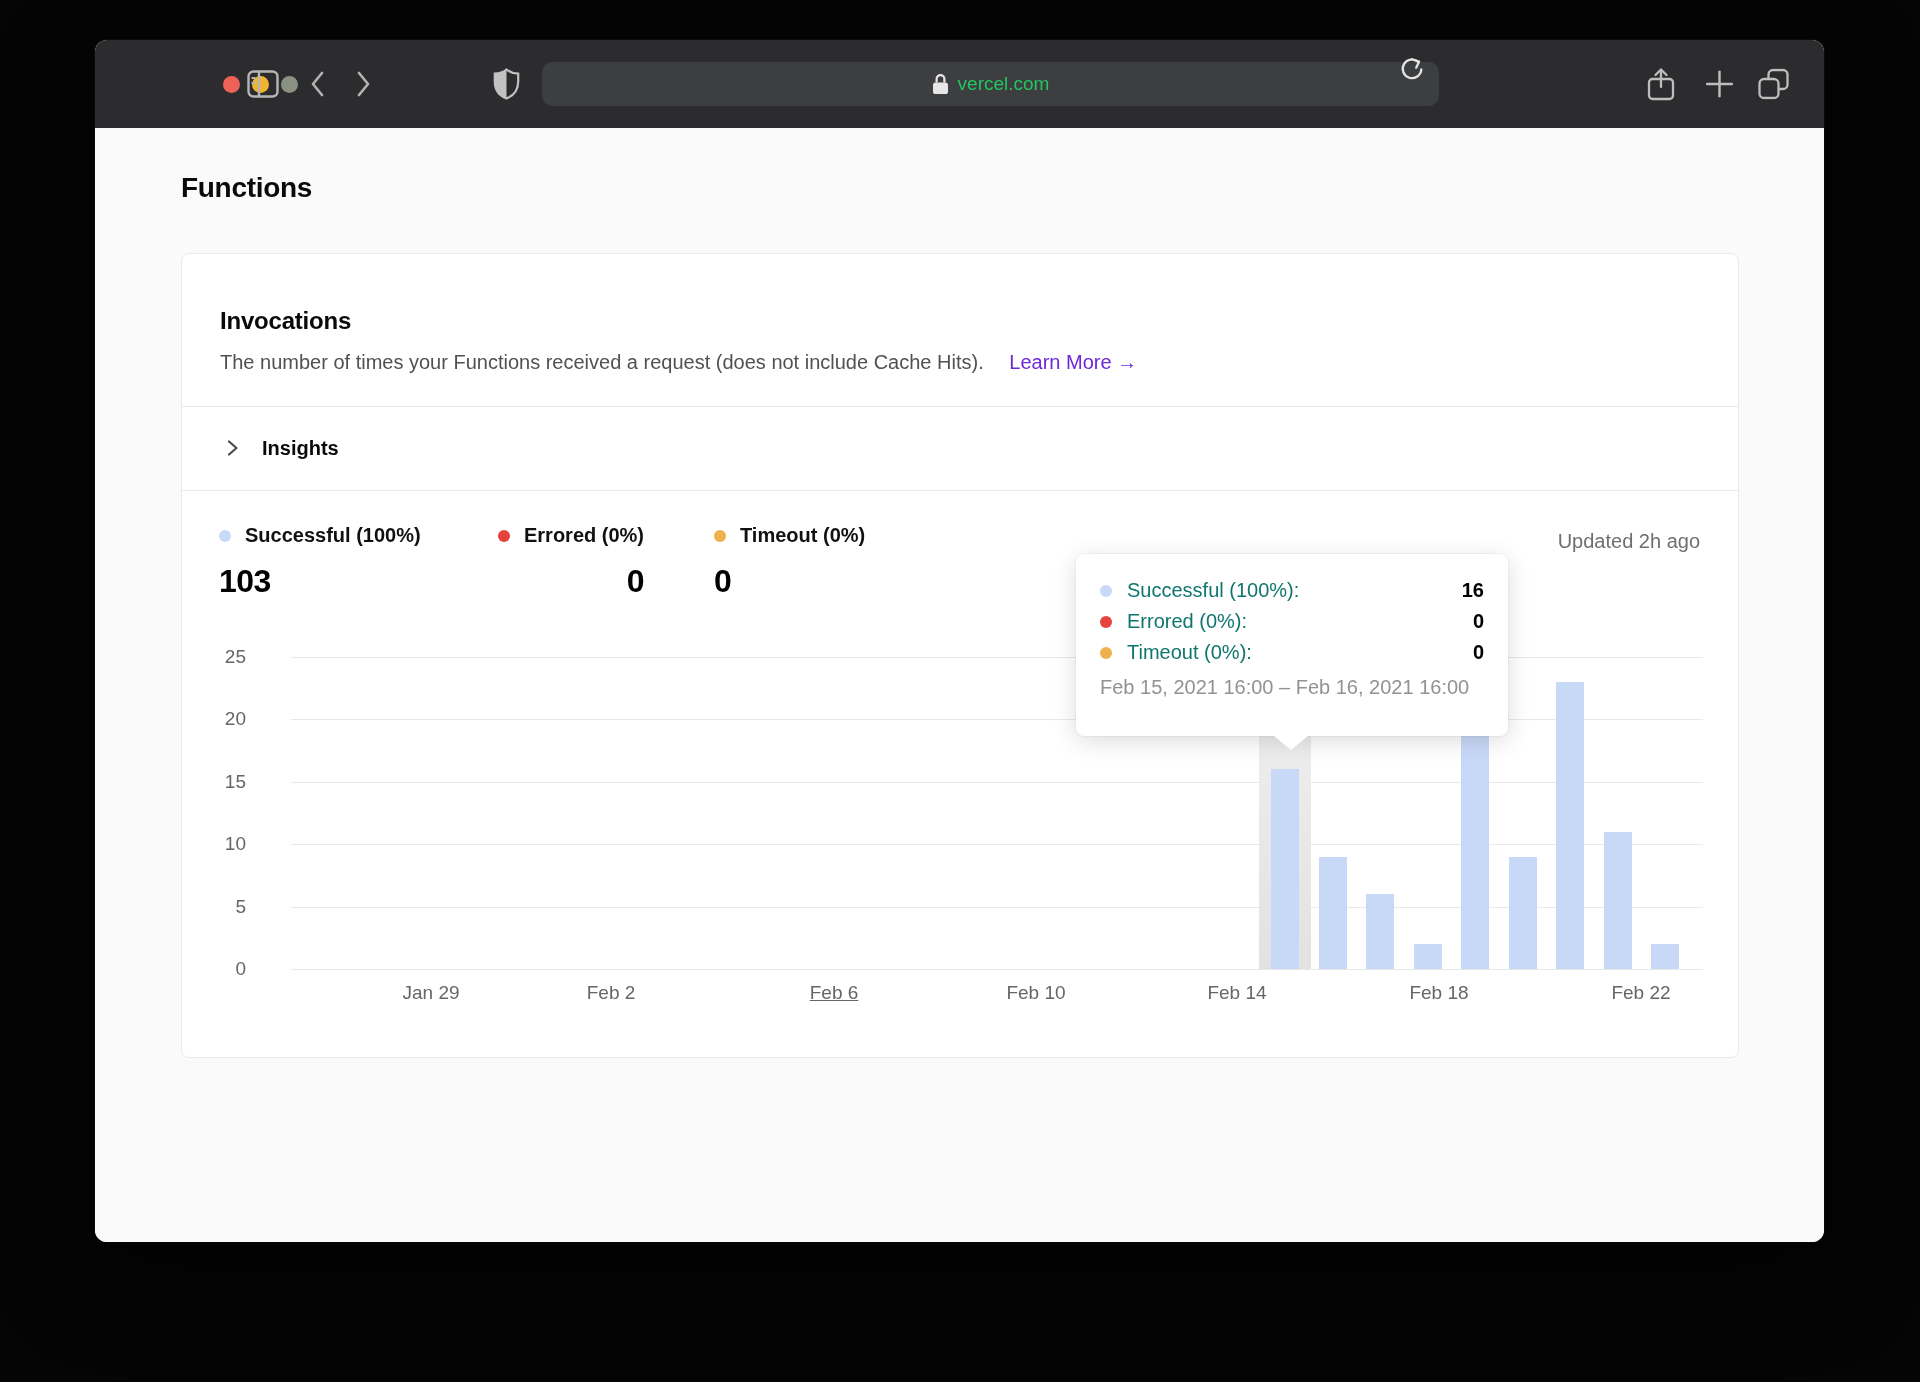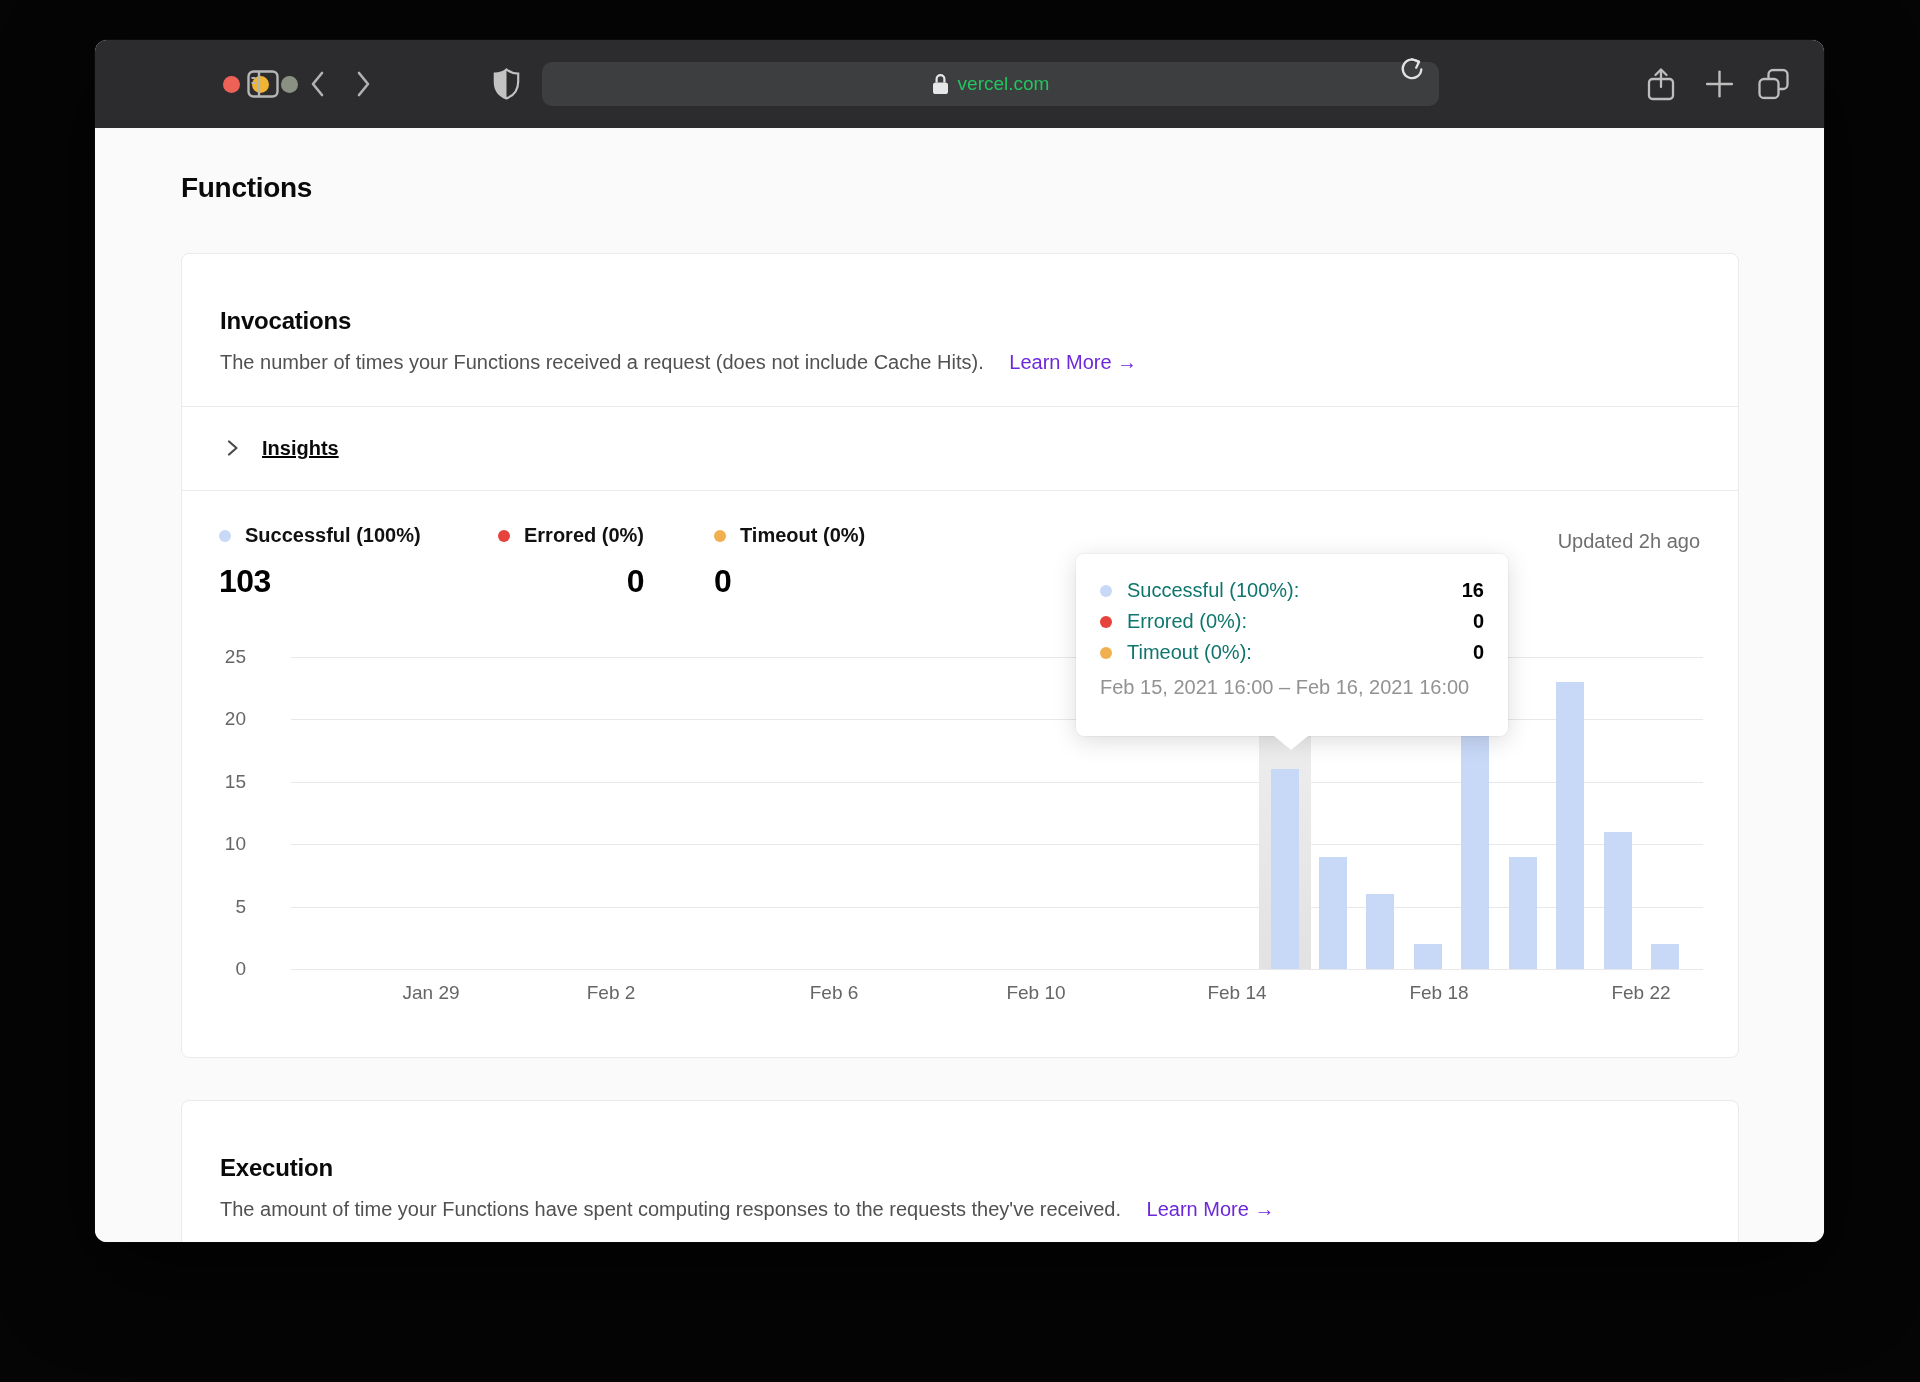--- a/index.html
+++ b/index.html
@@ -36,21 +36,21 @@
   .card.invocations { top:125px; height:805px; }
   .card.execution   { top:972px; height:280px; }
 
   .card-header { padding:36px 38px 0 38px; }
   .card-title { font-size:24px; font-weight:700; color:#0a0a0a; letter-spacing:-0.2px;margin-top:17px; }
   .card-desc { margin-top:16px; font-size:20px; color:#515151; }
   .link { color:#6d28d9; text-decoration:none; cursor:pointer;margin-left:20px; }
 
   .divider { position:absolute; left:0; right:0; height:1px; background:#eaeaea; }
 
-  .insights-row { position:absolute; top:152px; left:0; right:0; height:84px; display:flex; align-items:center; padding-left:40px; cursor:pointer;text-decoration:underline; }
+  .insights-row { position:absolute; top:152px; left:0; right:0; height:84px; display:flex; align-items:center; padding-left:40px; cursor:pointer; }
   .insights-label { margin-left:20px; font-size:20px; font-weight:700; color:#0a0a0a; }
 
   
   .chart-section { position:absolute; top:236px; left:0; right:0; bottom:0; }
 
   .stat { position:absolute; top:34px; }
   .stat-head { display:flex; align-items:center; }
   .dot { width:12px; height:12px; border-radius:50%; flex:0 0 auto; }
   .stat-label { margin-left:14px; font-size:20px; font-weight:700; color:#111; }
   .stat-value { margin-top:16px; font-size:32px; font-weight:700; color:#000; letter-spacing:-0.5px; }
@@ -211,21 +211,21 @@
             <div class="gridline" style="top: 354.2px;"></div>
             <div class="ytick" style="top: 343.2px;">10</div>
             <div class="gridline" style="top: 291.8px;"></div>
             <div class="ytick" style="top: 280.8px;">15</div>
             <div class="gridline" style="top: 229.4px;"></div>
             <div class="ytick" style="top: 218.4px;">20</div>
             <div class="gridline" style="top: 167px;"></div>
             <div class="ytick" style="top: 156px;">25</div>
             <div class="xtick" style="left: 249px; top: 492px;">Jan 29</div>
             <div class="xtick" style="left: 429px; top: 492px;">Feb 2</div>
-            <div class="xtick" style="left: 652px; top: 492px;">Feb 6</div>
+            <div class="xtick" style="left: 652px; top: 492px; text-decoration: underline;">Feb 6</div>
             <div class="xtick" style="left: 854px; top: 492px;">Feb 10</div>
             <div class="xtick" style="left: 1055px; top: 492px;">Feb 14</div>
             <div class="xtick" style="left: 1257px; top: 492px;">Feb 18</div>
             <div class="xtick" style="left: 1459px; top: 492px;">Feb 22</div>
             <div class="hl-band" style="left: 1077px; width: 52px; top: 246px; height: 233px;"></div>
             <div class="bar" style="left: 1089px; top: 279.32px; height: 199.68px; background: rgb(200, 217, 248);"></div>
             <div class="bar" style="left: 1136.5px; top: 366.68px; height: 112.32px; background: rgb(200, 217, 248);"></div>
             <div class="bar" style="left: 1184px; top: 404.12px; height: 74.88px; background: rgb(200, 217, 248);"></div>
             <div class="bar" style="left: 1231.5px; top: 454.04px; height: 24.96px; background: rgb(200, 217, 248);"></div>
             <div class="bar" style="left: 1279px; top: 241.88px; height: 237.12px; background: rgb(200, 217, 248);"></div>
@@ -250,23 +250,14 @@
             <span class="dot" style="background: rgb(240, 176, 79);"></span>
             <span class="tt-label">Timeout (0%):</span>
             <span class="tt-value">0</span>
           </div>
           <div class="tt-date">Feb 15, 2021 16:00 – Feb 16, 2021 16:00</div>
           <div class="tt-arrow"></div>
         </div>
       </div>
     </div>
 
-    <div class="card execution">
-      <div class="card-header">
-        <div class="card-title">Execution</div>
-        <div class="card-desc">
-          <span>The amount of time your Functions have spent computing responses to the requests they've received.</span>
-          <a class="link">Learn More →</a>
-        </div>
-      </div>
-    </div>
   </div>
 </div>
 
 </body></html>

